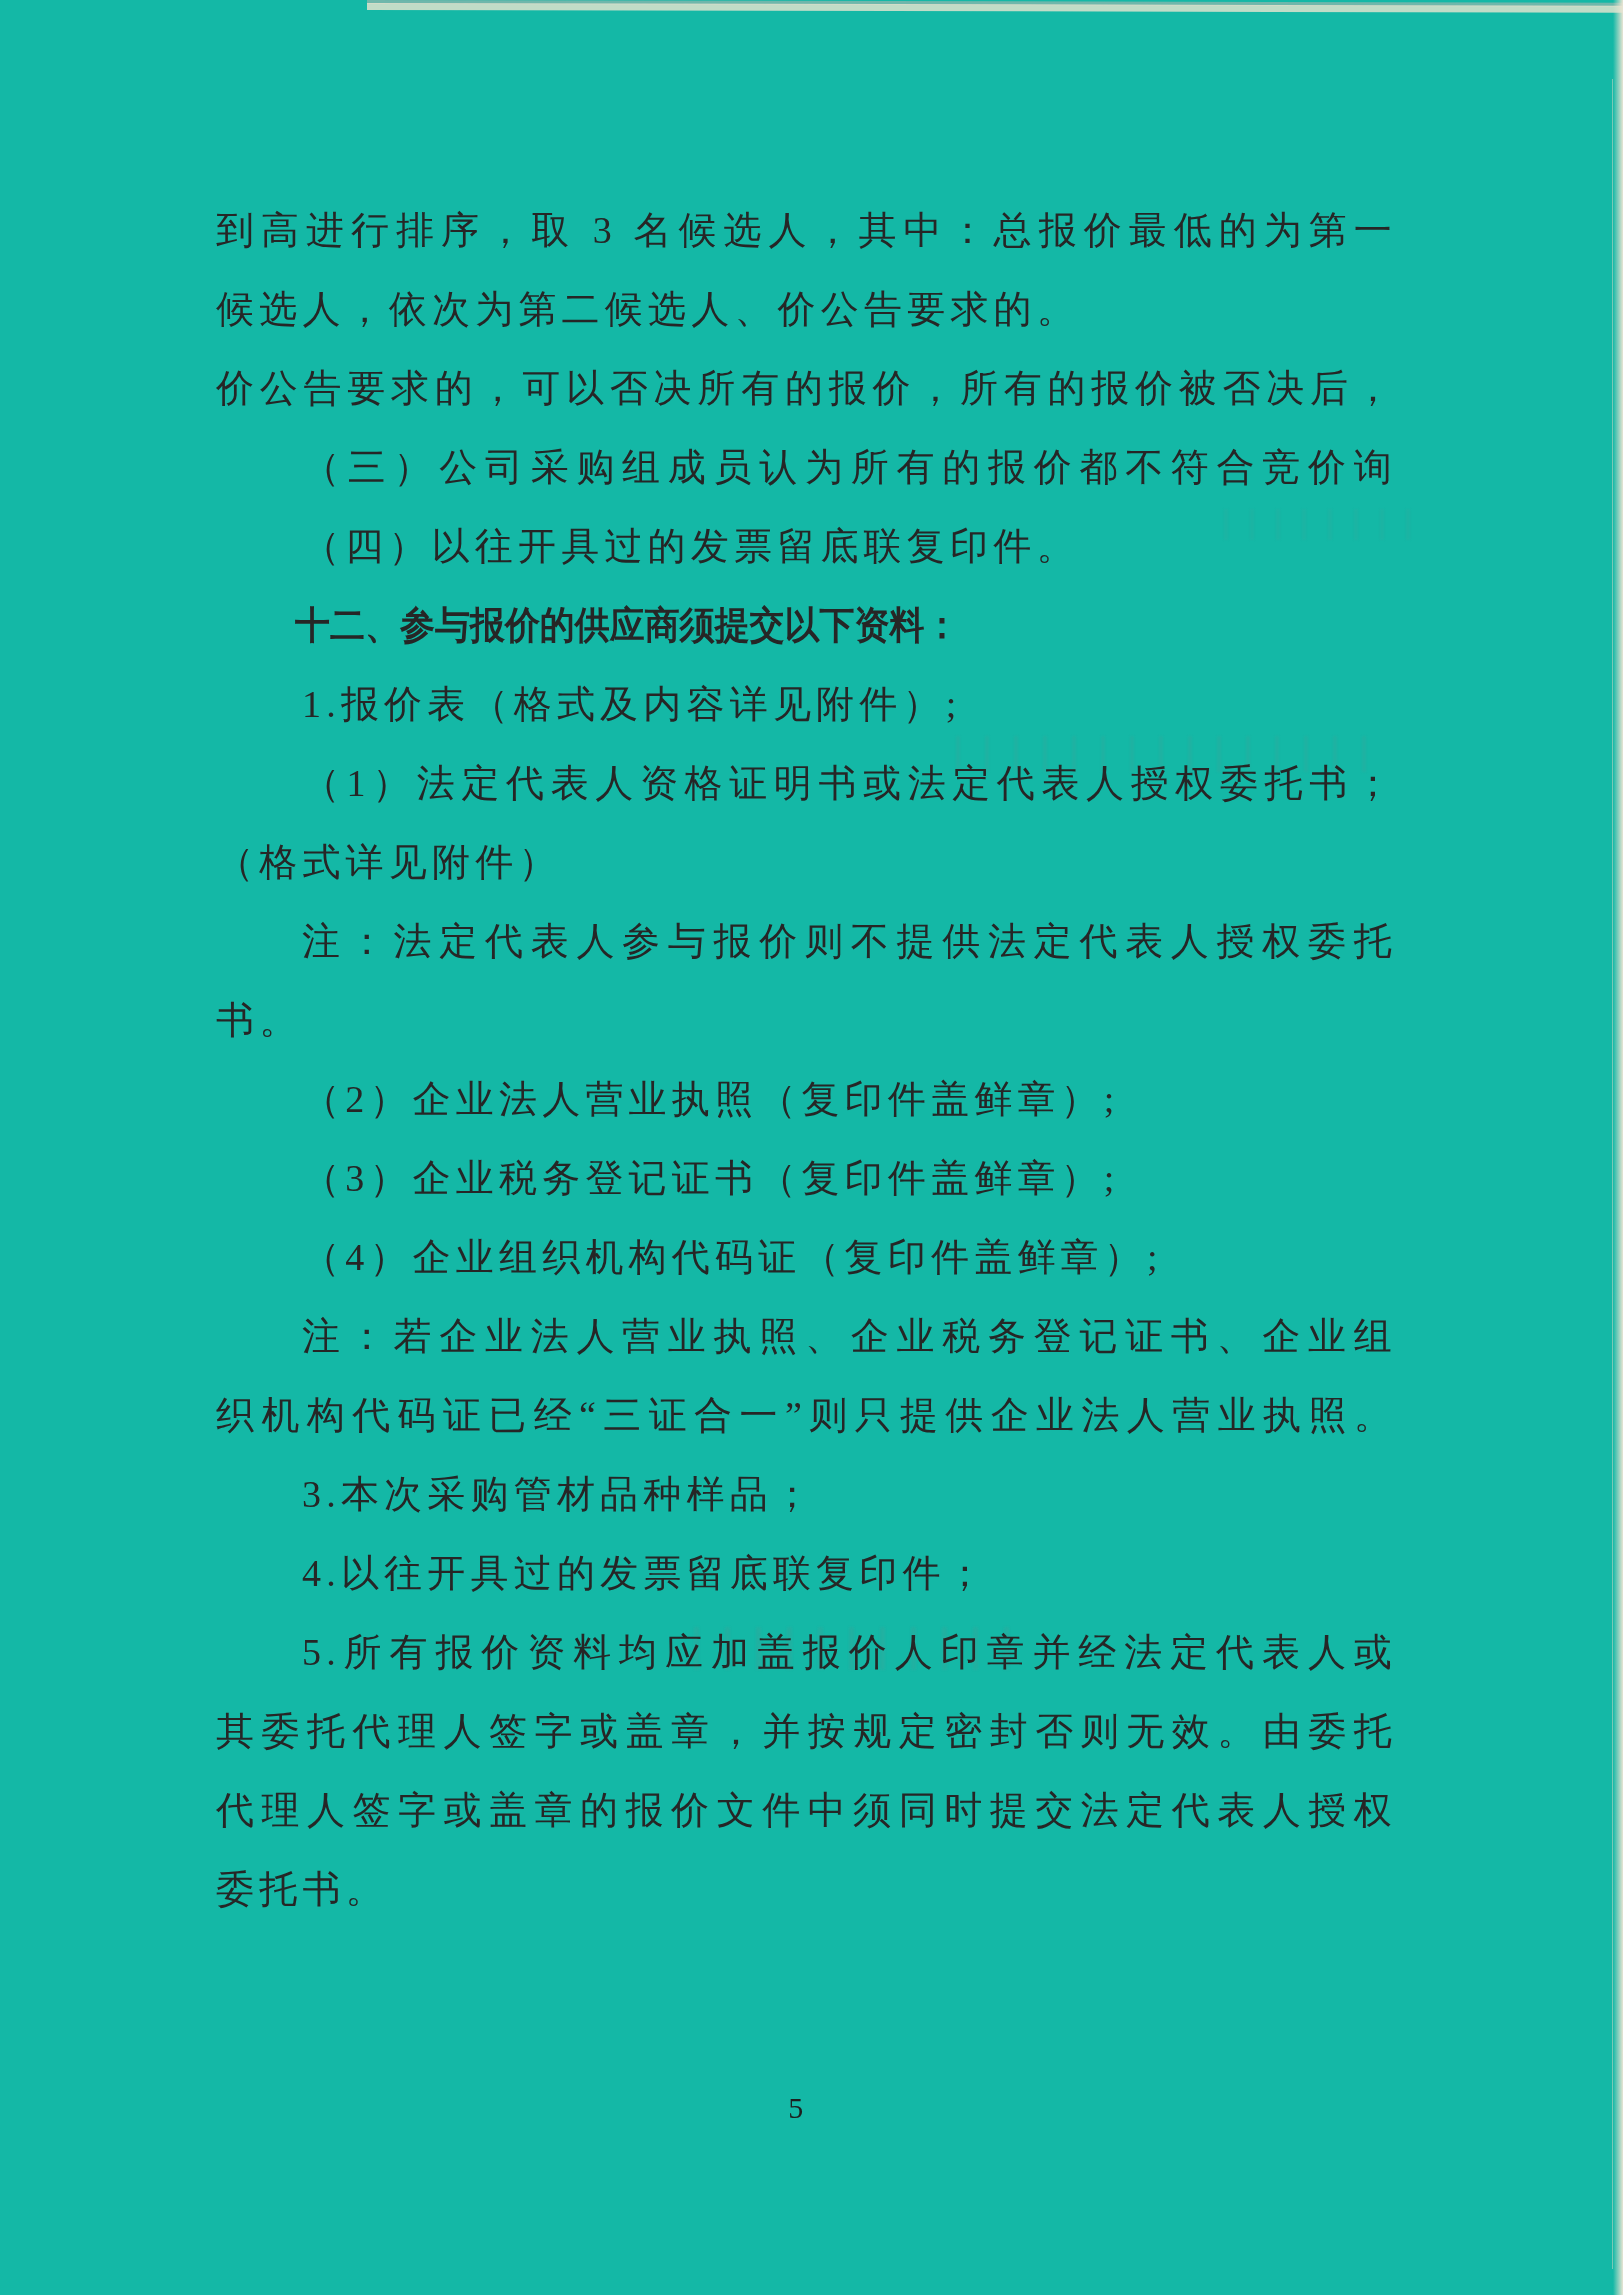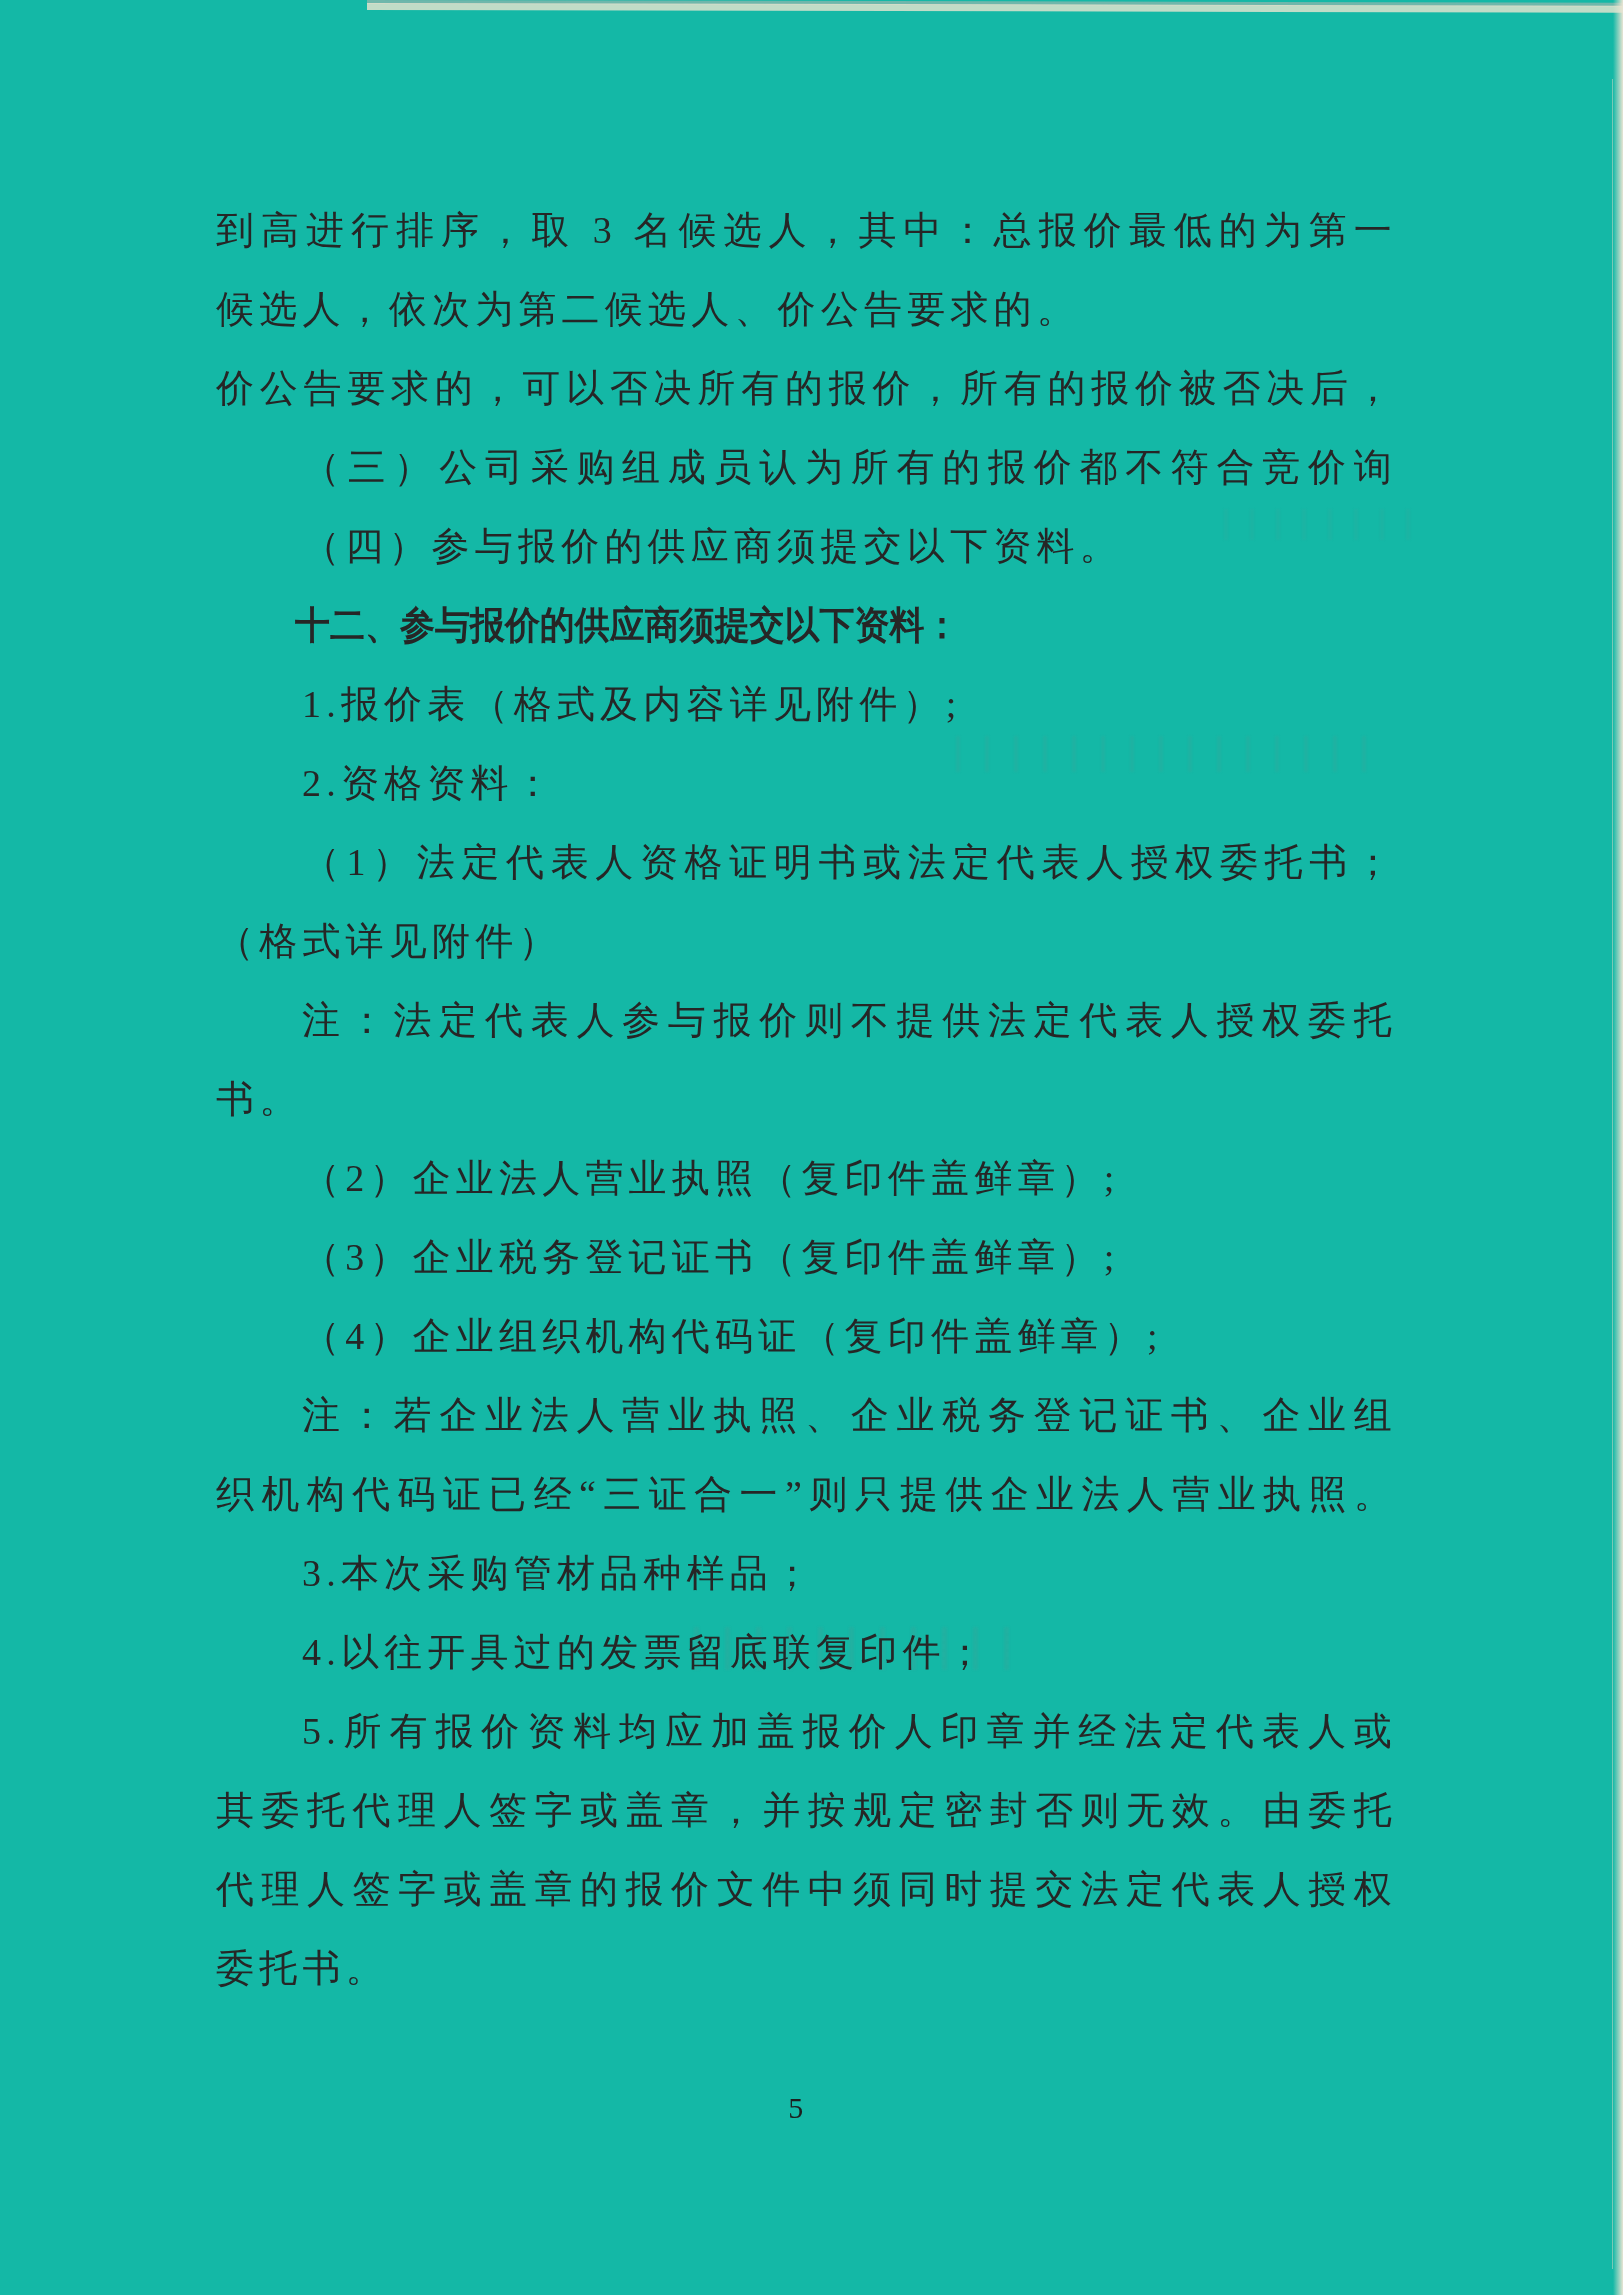--- a/index.html
+++ b/index.html
@@ -117,24 +117,23 @@
   <div class="scan-edge-right-line"></div>
   <div class="ghost ghost1"></div>
   <div class="ghost ghost2"></div>
   <div class="ghost ghost3"></div>
 
   <div id="doc-body" class="doc-body">
       <div class="line justify">到高进行排序，取 3 名候选人，其中：总报价最低的为第一</div>
       <div class="line">候选人，依次为第二候选人、价公告要求的。</div>
       <div class="line justify">价公告要求的，可以否决所有的报价，所有的报价被否决后，</div>
       <div class="line indent justify">（三）公司采购组成员认为所有的报价都不符合竞价询</div>
-      <div class="line indent">（四）参与报价的供应商须提交以下资料。</div>
+      <div class="line indent">（四）以往开具过的发票留底联复印件。</div>
       <div class="line indent heading">十二、参与报价的供应商须提交以下资料：</div>
       <div class="line indent">1.报价表（格式及内容详见附件）;</div>
-      <div class="line indent">2.资格资料：</div>
       <div class="line indent justify">（1）法定代表人资格证明书或法定代表人授权委托书；</div>
       <div class="line">（格式详见附件）</div>
       <div class="line indent justify">注：法定代表人参与报价则不提供法定代表人授权委托</div>
       <div class="line">书。</div>
       <div class="line indent">（2）企业法人营业执照（复印件盖鲜章）;</div>
       <div class="line indent">（3）企业税务登记证书（复印件盖鲜章）;</div>
       <div class="line indent">（4）企业组织机构代码证（复印件盖鲜章）;</div>
       <div class="line indent justify">注：若企业法人营业执照、企业税务登记证书、企业组</div>
       <div class="line justify">织机构代码证已经“三证合一”则只提供企业法人营业执照。</div>
       <div class="line indent">3.本次采购管材品种样品；</div>

